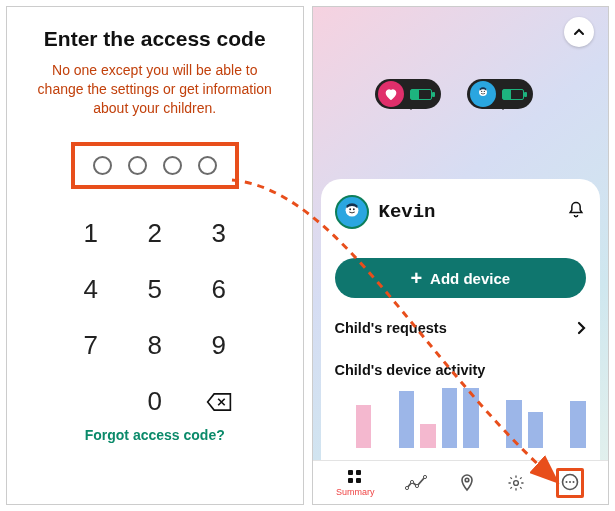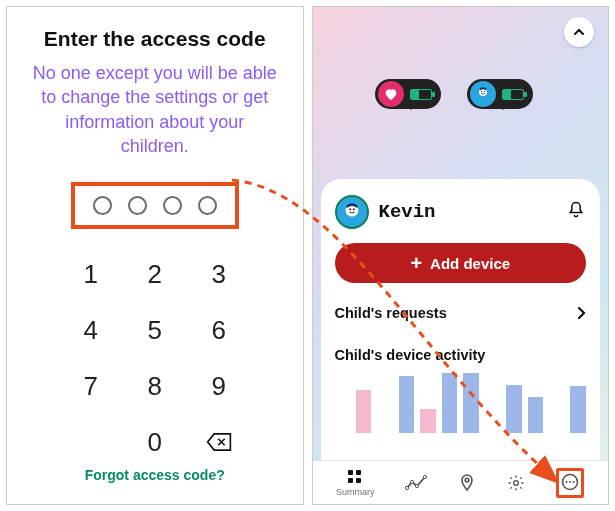--- a/index.html
+++ b/index.html
@@ -18,21 +18,21 @@
     position: relative;
     overflow: hidden;
     display: flex; flex-direction: column;
   }
   
   .left .title {
     font-size: 21px; font-weight: 700; text-align: center;
     margin-top: 20px; color:#111;
   }
   .left .subtitle {
-    font-size: 18px; text-align: center; color:#8b5cf6;
+    font-size: 14px; text-align: center; color:#c2410c;
     margin: 10px 22px 0 22px; line-height: 1.35;
   }
   .code-box {
     margin: 24px auto 0 auto;
     border: 4px solid #e84e1b;
     padding: 10px 18px;
     display: flex; gap: 16px;
     background:#fff;
   }
   .code-dot {
@@ -96,43 +96,43 @@
   }
   .panel-header { display:flex; align-items:center; gap:10px;font-family:Liberation Mono, monospace; }
   .panel-ava {
     width:34px; height:34px; border-radius:50%; background:#2aa6e0;
     display:flex; align-items:center; justify-content:center;
     border:2px solid #0c7e5a;
   }
   .panel-name { font-size:19px; font-weight:700; color:#111; flex:1; }
   .bell { cursor:pointer; }
   .add-btn {
-    margin-top:14px; width:100%; height:40px; border-radius:20px;
-    background:#b91c1c; color:#fff; display:flex; align-items:center; justify-content:center;
+    margin-top:29px; width:100%; height:40px; border-radius:20px;
+    background:#0f766e; color:#fff; display:flex; align-items:center; justify-content:center;
     gap:8px; font-size:15px; font-weight:600; cursor:pointer;
   }
   .add-btn .plus{font-size:20px; line-height:0;}
   .row {
     margin-top:22px; display:flex; align-items:center; justify-content:space-between;
     font-size:14.5px; font-weight:600; color:#111; cursor:pointer;
   }
   .section-h { margin-top:26px; font-size:14.5px; font-weight:700; color:#111;}
   .bars { margin-top:10px; height:60px; display:flex; align-items:flex-end; gap:6px; }
   .bars i { display:block; flex:1; }
   .bars i.a{ background:#f4b8cf; }
   .bars i.b{ background:#9cb6e8; }
   .bars i.hidden{ background:transparent; }
 
   .navbar {
     position:absolute; left:0; right:0; bottom:0; height:44px;
     background:#fff; border-top:1px solid #e3e3e3;
     display:flex; align-items:center; justify-content:space-around;
     padding: 0 8px;
   }
-  .nav-item { display:flex; flex-direction:column; align-items:center; gap:1px; cursor:pointer; color:#737373;}
+  .nav-item { display:flex; flex-direction:column; align-items:center; gap:1px; cursor:pointer; color:#ef4444;}
   .nav-item span { font-size:9px; }
   .nav-more-box {
     border:3px solid #e84e1b; padding:2px; border-radius:2px;
   }
 
   
   .overlay-svg { position:absolute; inset:0; pointer-events:none; }
 </style>
 </head>
 <body>

